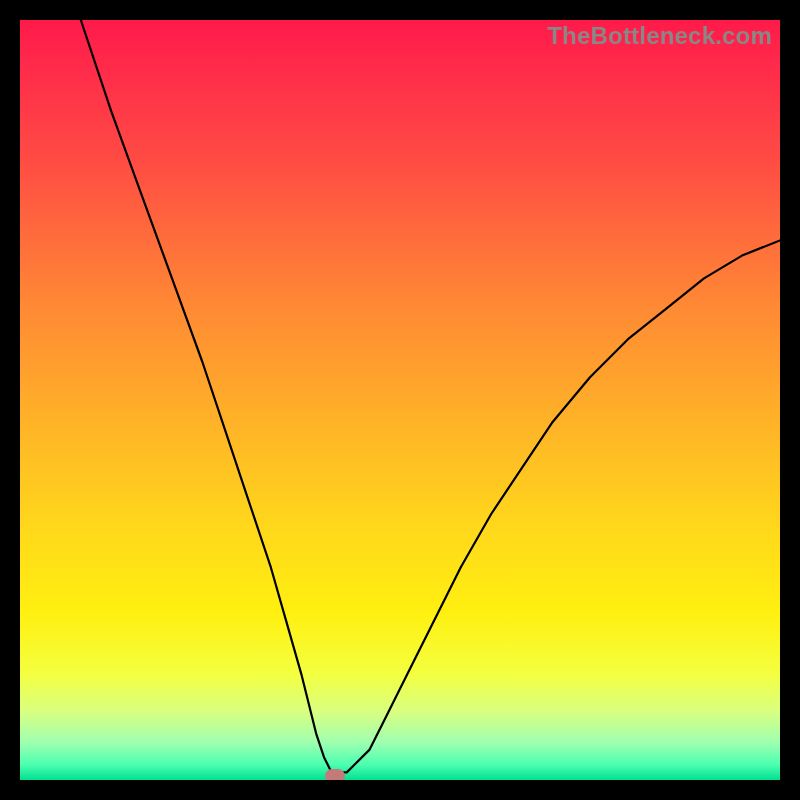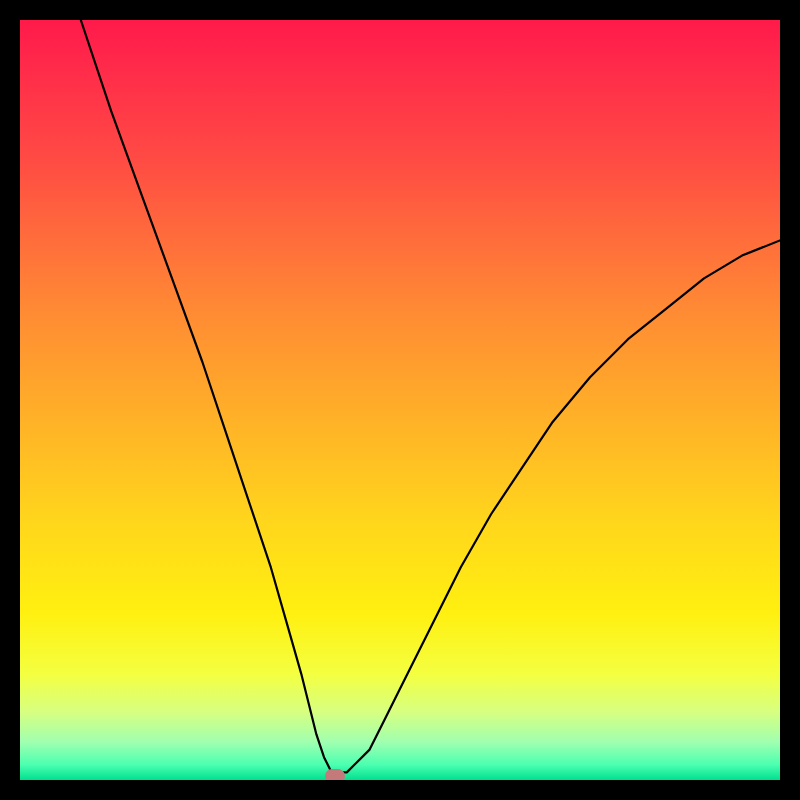--- a/index.html
+++ b/index.html
@@ -64,20 +64,21 @@
     background: #c47a7a;
     border-radius: 7px;
     transform: translate(-50%, -50%);
   }
 </style>
 </head>
 <body>
 
 <div class="frame">
   <div class="plot-area">
+    <div class="watermark">TheBottleneck.com</div>
 
     <svg class="curve" viewBox="0 0 760 760" preserveAspectRatio="none">
       <path d="M60.80 0.00 L91.20 91.20 L121.60 174.80 L152.00 258.40 L182.40 342.00 L205.20 410.40 L228.00 478.80 L250.80 547.20 L266.00 600.40 L281.20 653.60 L288.80 684.00 L296.40 714.40 L304.00 737.20 L311.60 752.40 L319.20 752.40 L326.80 752.40 L334.40 744.80 L349.60 729.60 L364.80 699.20 L380.00 668.80 L410.40 608.00 L440.80 547.20 L471.20 494.00 L501.60 448.40 L532.00 402.80 L570.00 357.20 L608.00 319.20 L646.00 288.80 L684.00 258.40 L722.00 235.60 L760.00 220.40"></path>
     </svg>
 
     <div class="marker" style="left: 315.4px; top: 756.2px;"></div>
   </div>
 </div>
 
 </body></html>

